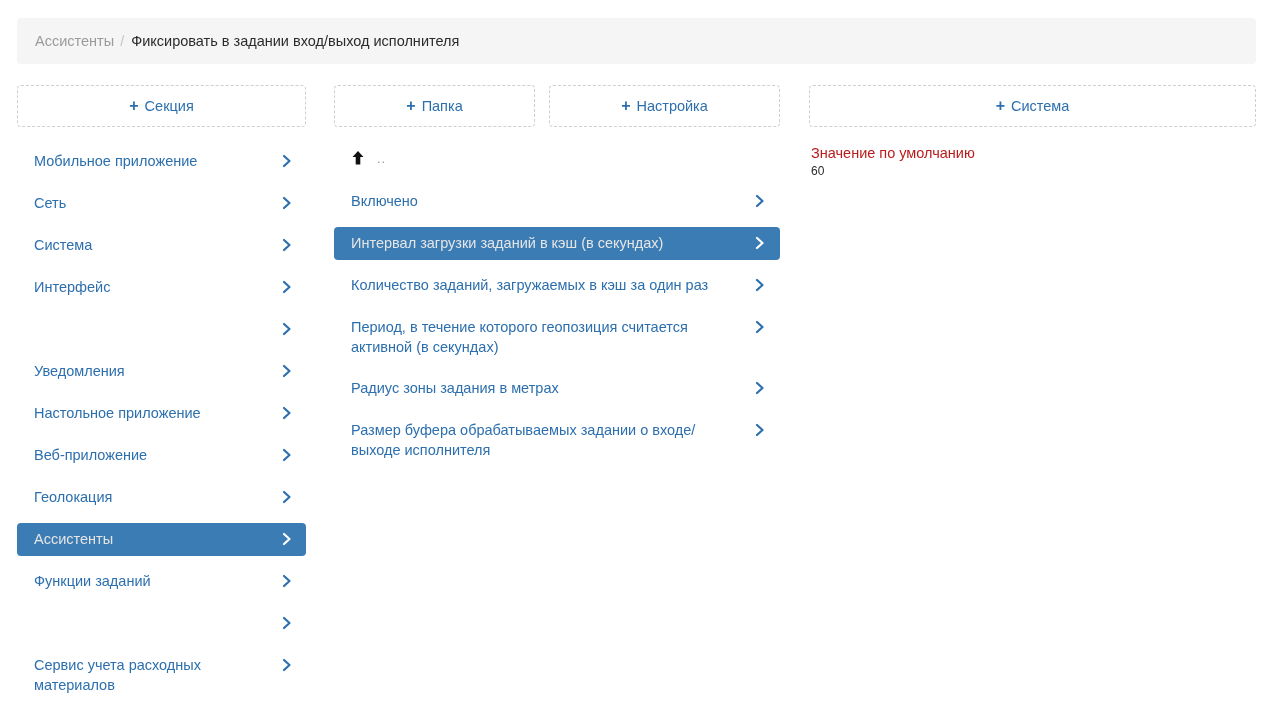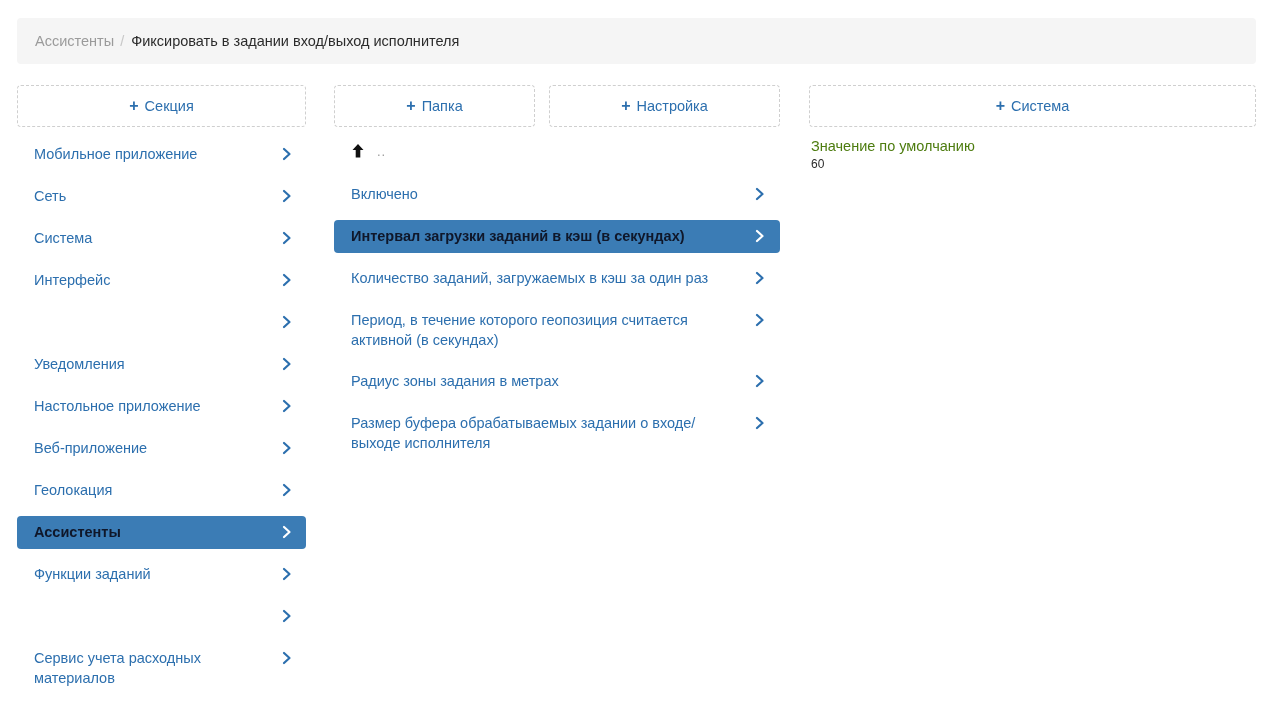--- a/index.html
+++ b/index.html
@@ -52,21 +52,21 @@
     margin-right: 6px;
     line-height: 1;
     color: #2c6fae;
   }
   #btn-section  { left: 17px;  width: 289px; }
   #btn-folder   { left: 334px; width: 201px; }
   #btn-setting  { left: 549px; width: 231px; }
   #btn-value    { left: 809px; width: 447px; }
 
   
-  .col { position: absolute; top: 138px; }
+  .col { position: absolute; top: 145px; }
   #col-sections { left: 17px;  width: 289px; }
   #col-items    { left: 334px; width: 446px; }
   #col-value    { left: 809px; width: 447px; }
 
   
   .navrow {
     position: relative;
     display: flex;
     align-items: flex-start;
     min-height: 33px;
@@ -83,22 +83,21 @@
   .navrow .chev {
     position: absolute;
     right: 12px;
     top: 8px;
     width: 14px; height: 16px;
   }
   .navrow .chev svg { display: block; }
   .navrow .chev path { stroke: #2c6fae; }
   .navrow.selected {
     background: #3b7cb5;
-    color: #0f172a;
-    font-weight: bold;
+    color: #e5e5e5;
   }
   .navrow.selected .chev path { stroke: #ffffff; }
 
   
   #col-items .navrow { padding-right: 46px; }
   #col-items .navrow .chev { right: 13px; }
 
   
   .uprow {
     display: flex;
@@ -112,21 +111,21 @@
   }
   .uprow .up-icon {
     width: 14px; height: 16px;
     margin-right: 12px;
     display: inline-block;
   }
   .uprow .dots { color: #9b9b9b; font-size: 13px; letter-spacing: 1px; }
 
   
   .value-label {
-    color: #4d7c0f;
+    color: #b91c1c;
     font-size: 14.5px;
     padding: 0 2px;
     margin-bottom: 3px;
   }
   .value-number {
     color: #2b2b2b;
     font-size: 12px;
     padding: 0 2px;
   }
 </style>

